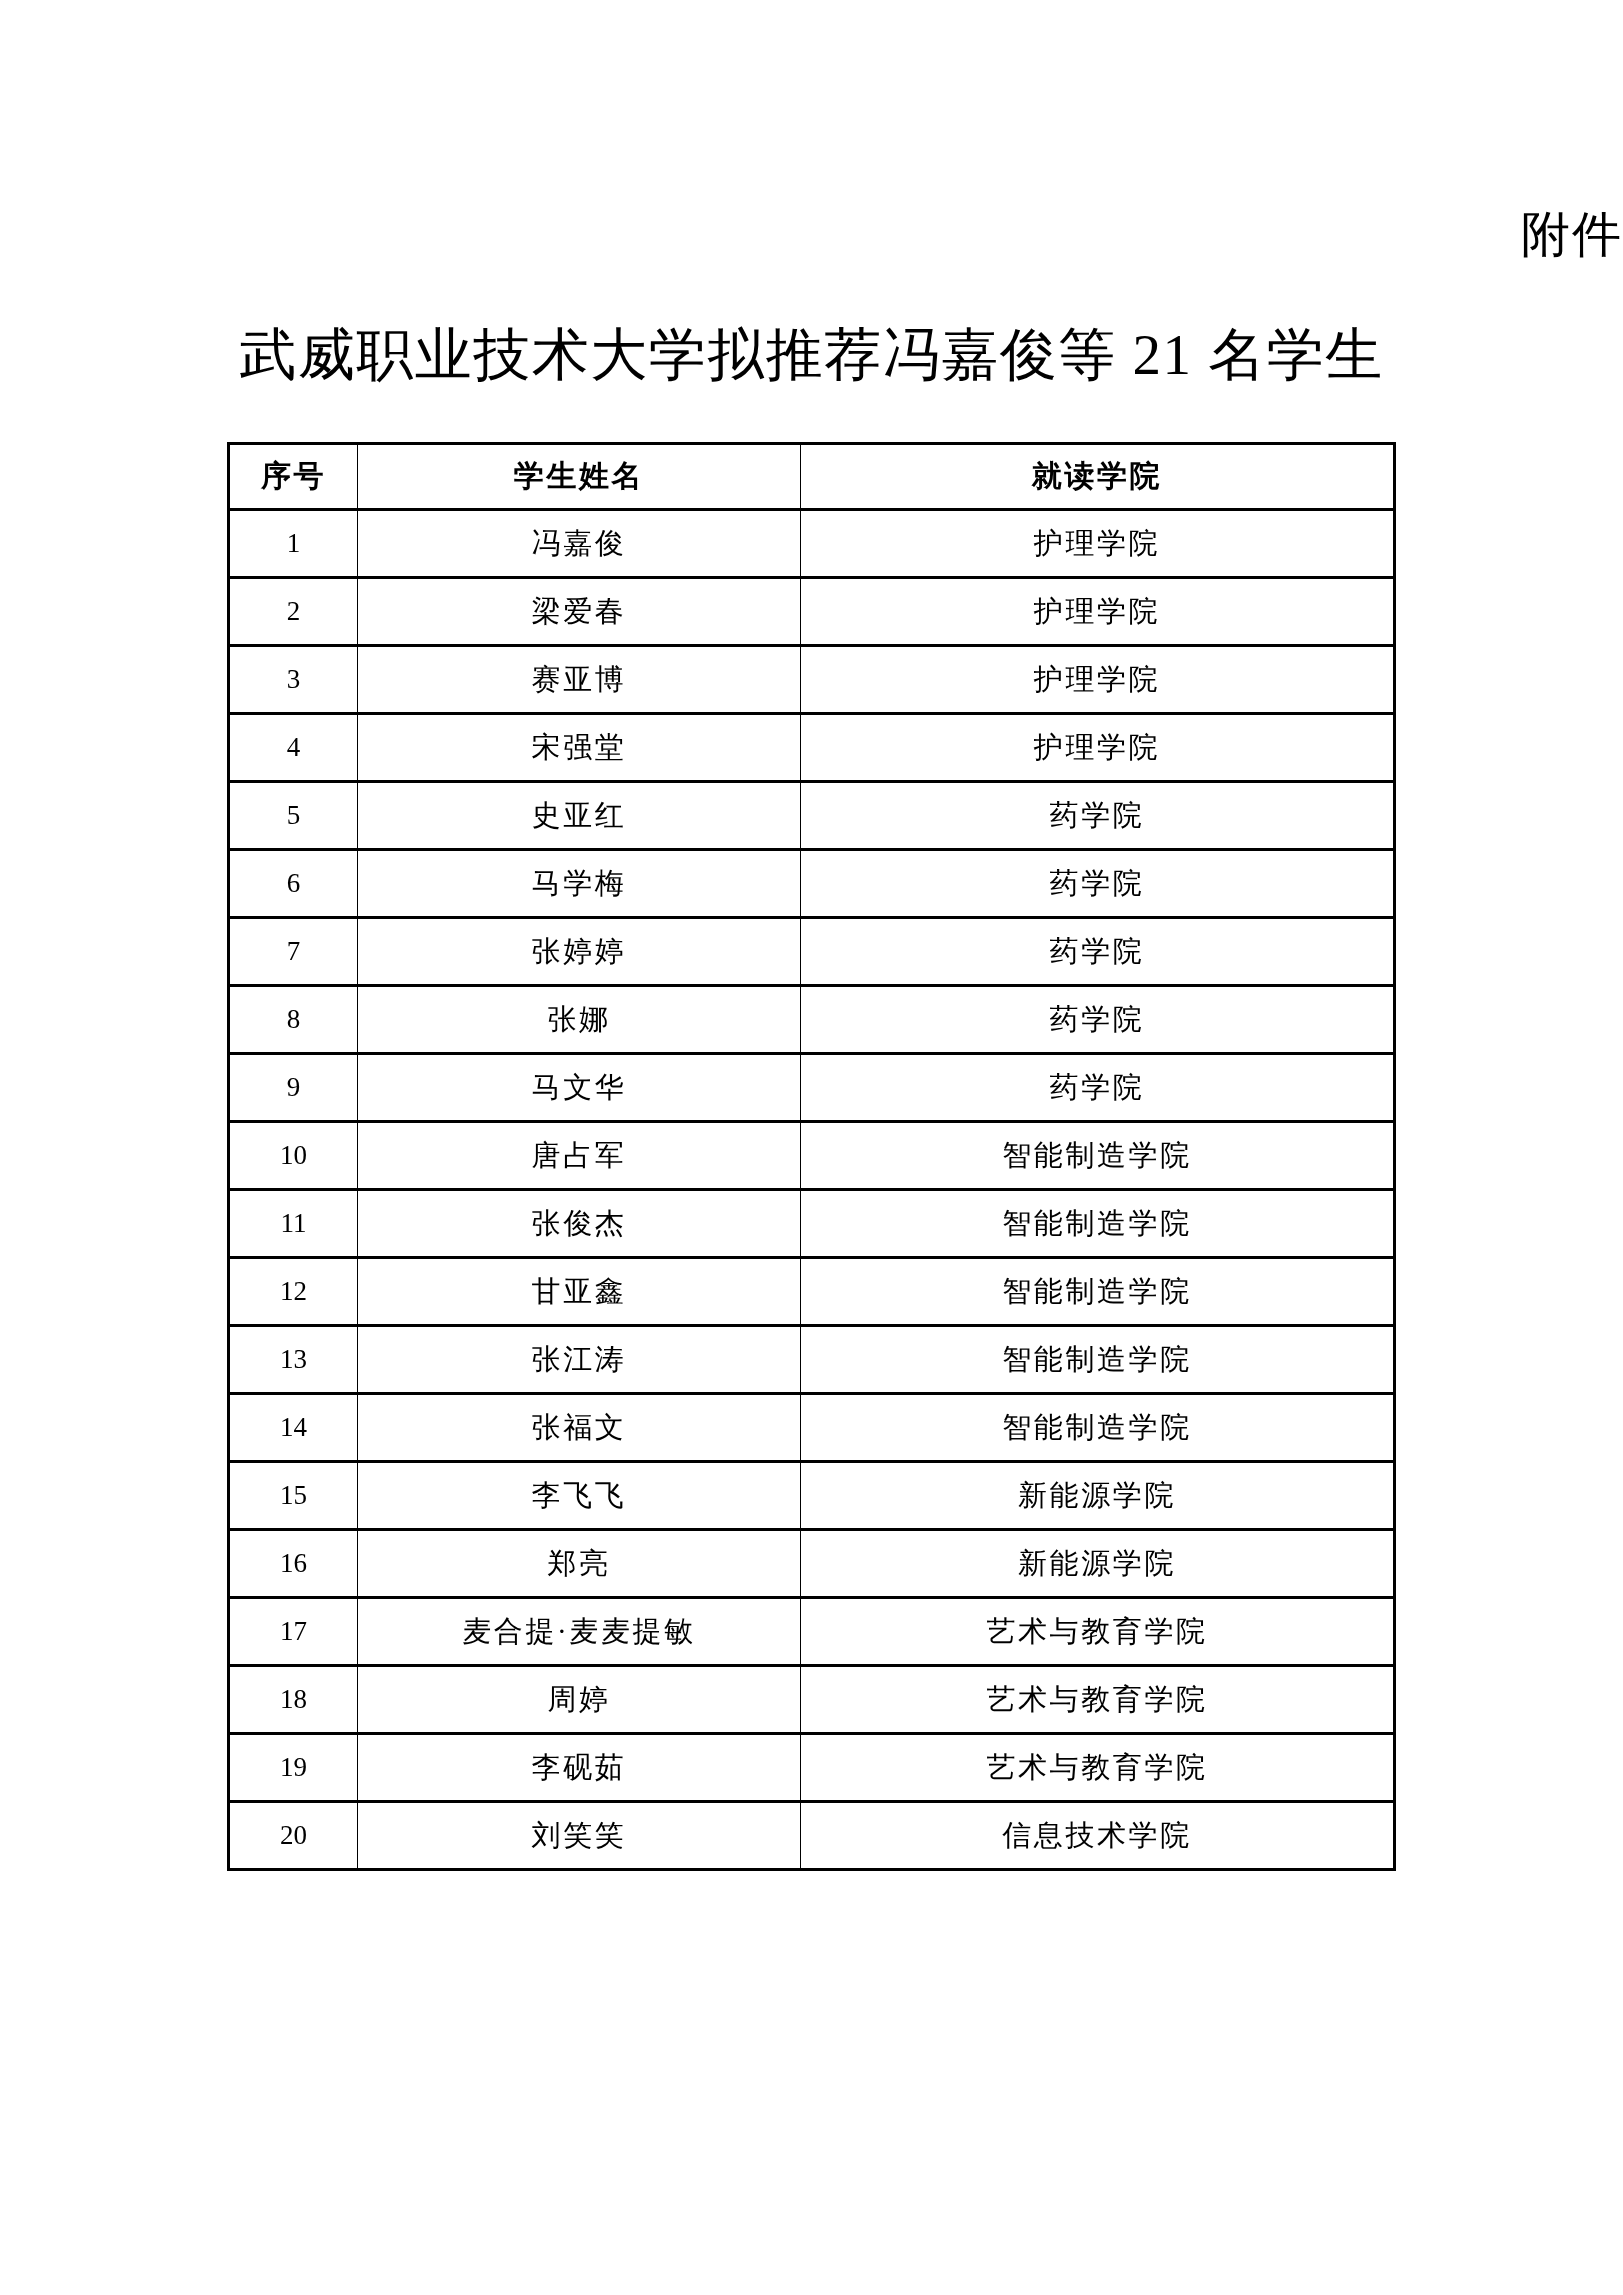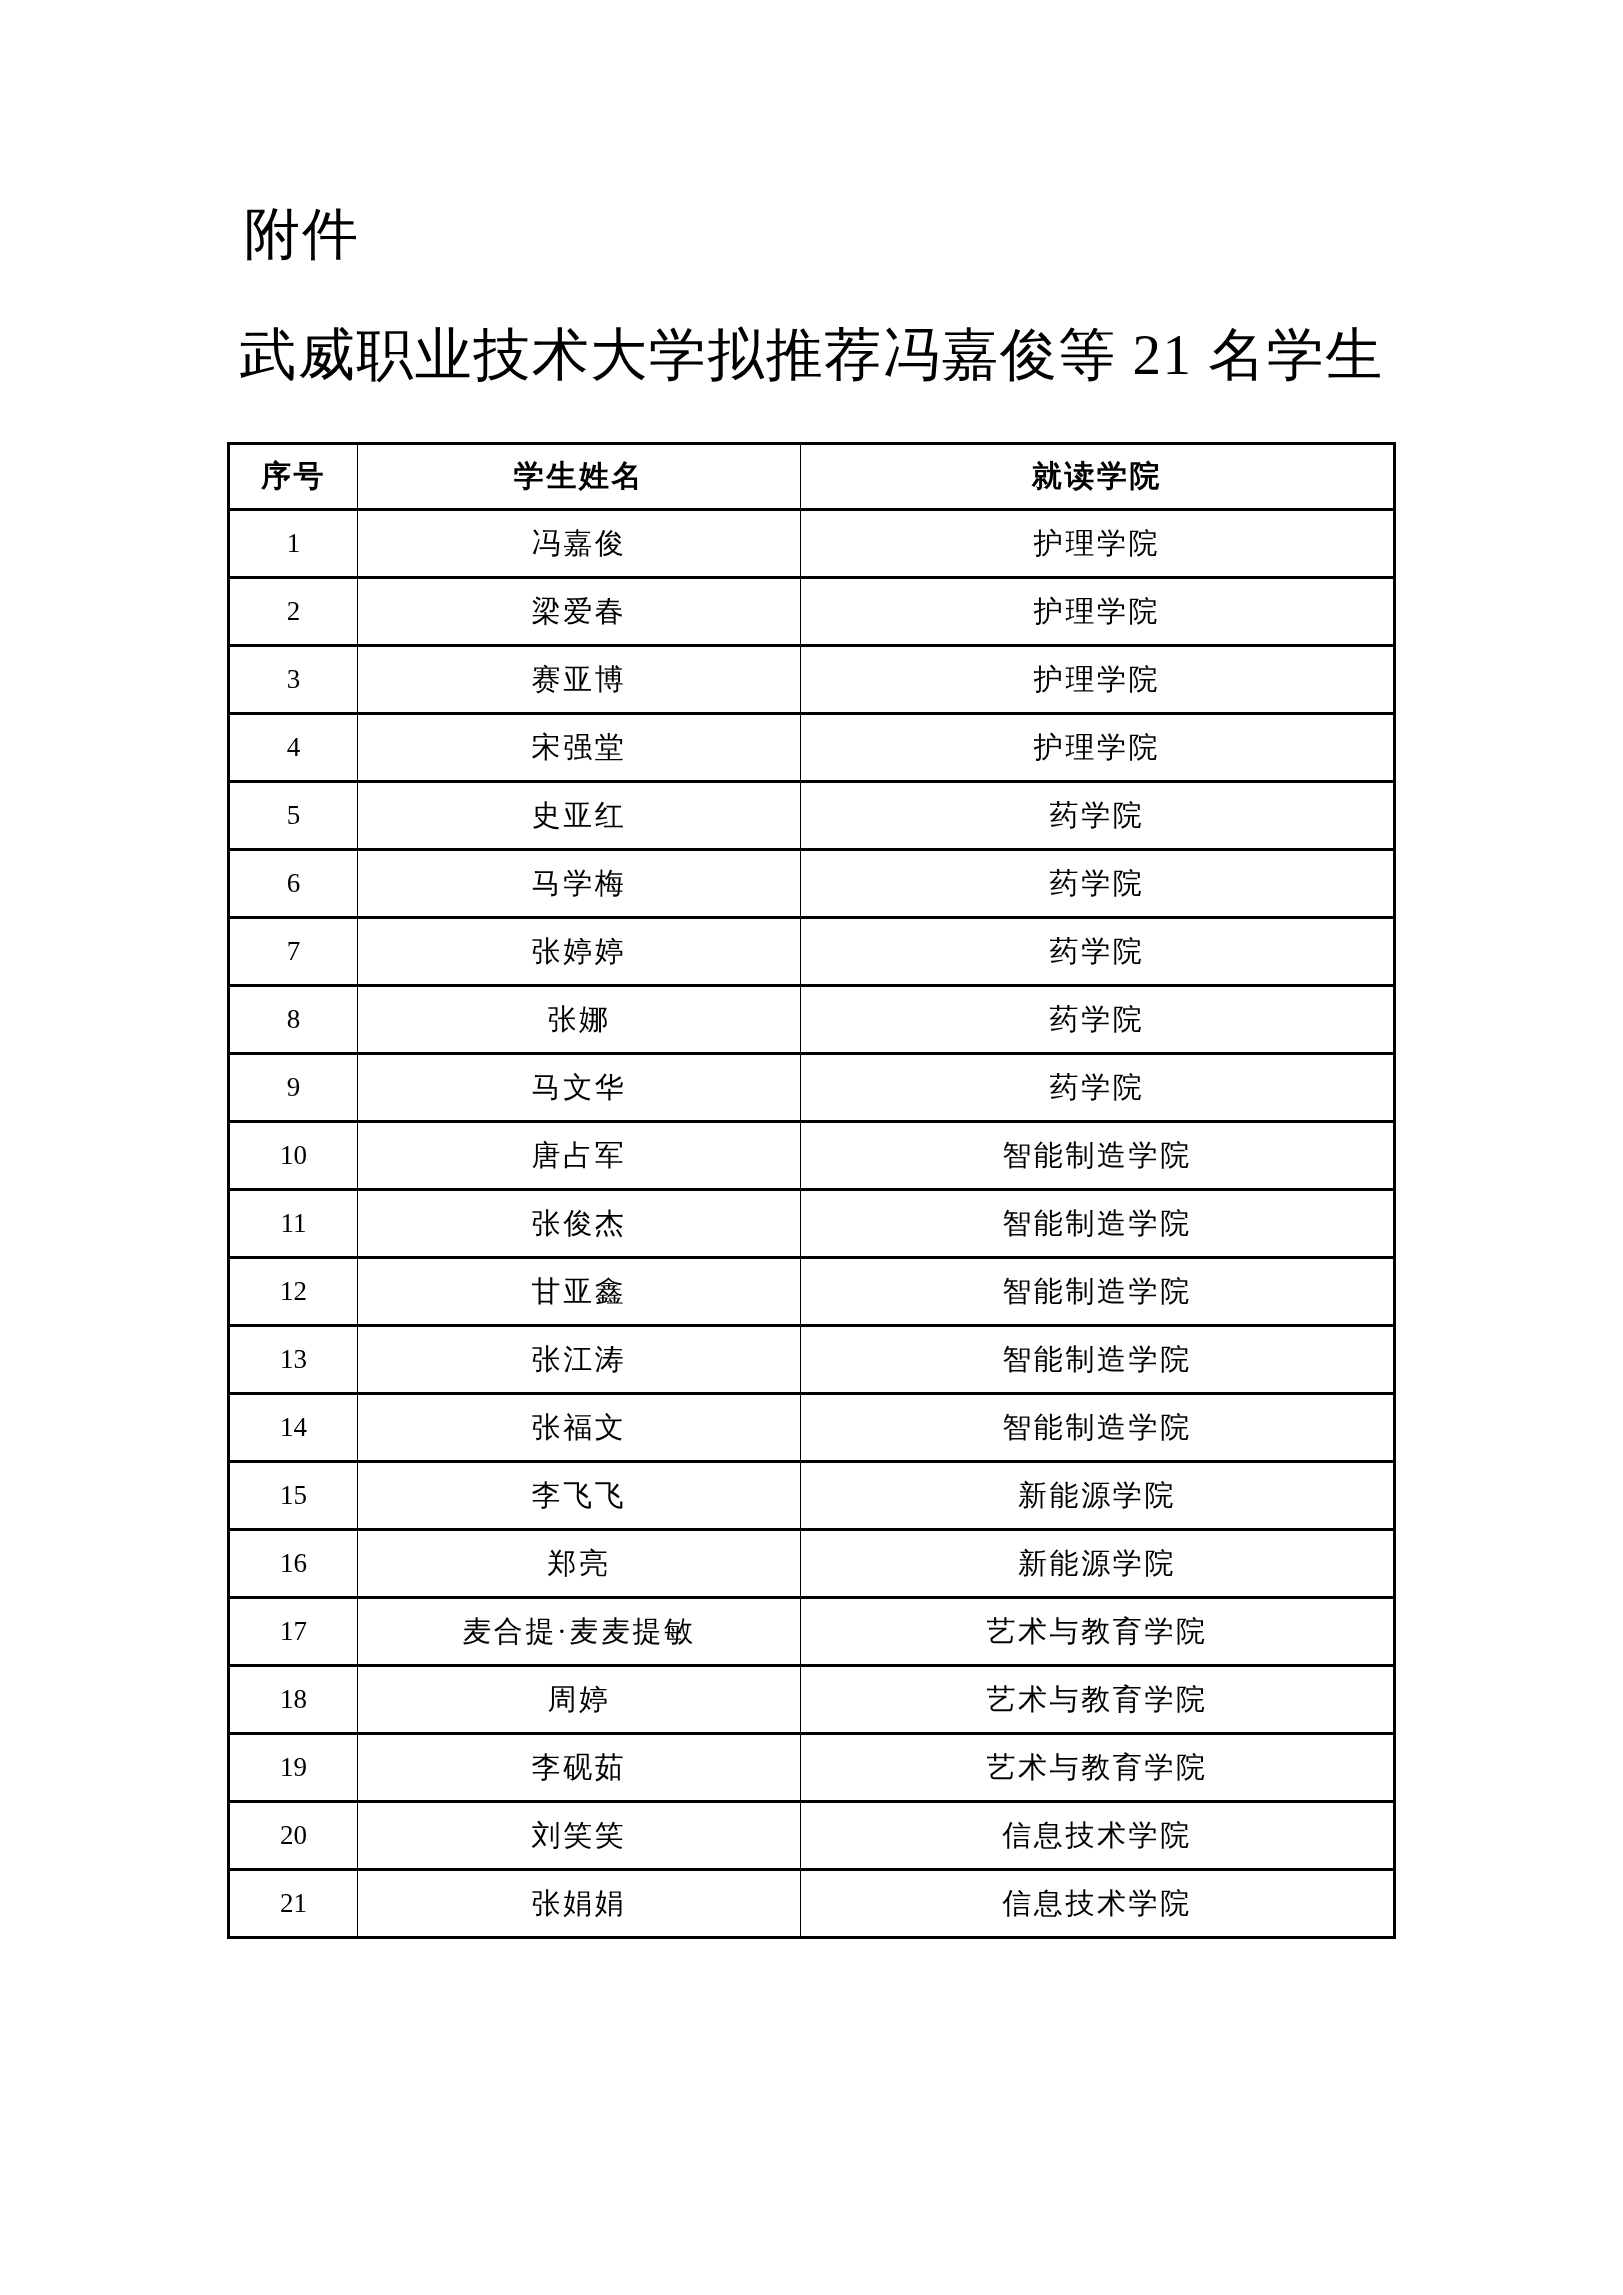--- a/index.html
+++ b/index.html
@@ -15,23 +15,24 @@
     font-family: "Liberation Serif", "DejaVu Serif", serif;
   }
   .page {
     width: 1623px;
     height: 2295px;
     overflow: hidden;
   }
   .attachment-label {
     padding-top: 204px;
     padding-left: 244px;
-    font-size: 56px;
+    font-size: 49px;
     line-height: 61px;
     letter-spacing: 2px;
+    text-align: right;
   }
   .title-block {
     margin-top: 36px;
     text-align: center;
     font-weight: normal;
     font-size: 57px;
     line-height: 108px;
     letter-spacing: 1.5px;
   }
   table.student-table {
@@ -210,22 +211,17 @@
     <td class="col-name">李砚茹</td>
     <td class="col-college">艺术与教育学院</td>
   </tr>
 
   <tr>
     <td class="col-no">20</td>
     <td class="col-name">刘笑笑</td>
     <td class="col-college">信息技术学院</td>
   </tr>
 
-  <tr>
-    <td class="col-no">21</td>
-    <td class="col-name">张娟娟</td>
-    <td class="col-college">信息技术学院</td>
-  </tr>
 </tbody>
   </table>
 
 </div>
 
 
 </body></html>

